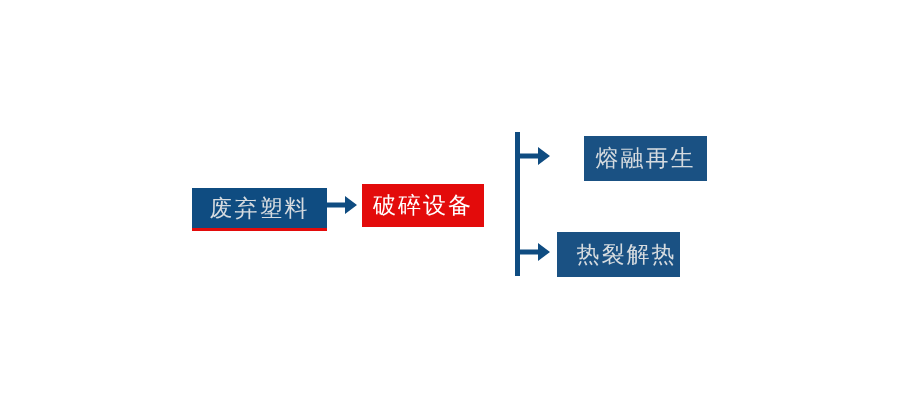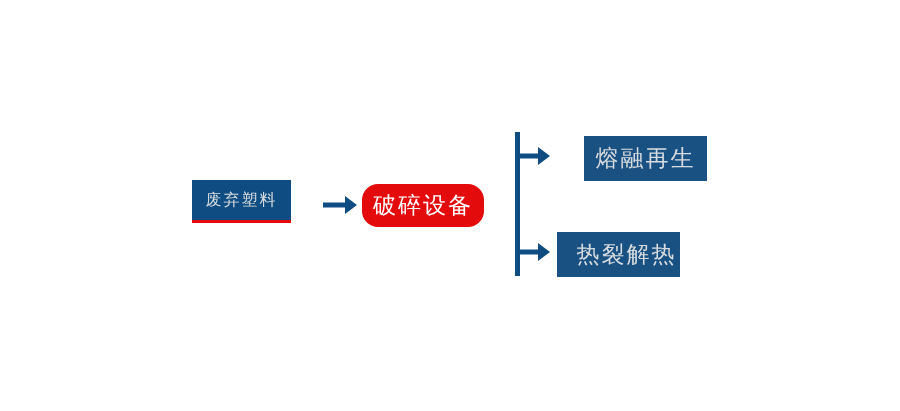--- a/index.html
+++ b/index.html
@@ -29,39 +29,38 @@
     user-select: none;
   }
   .node-label {
     display: block;
     line-height: 1;
   }
 
   
   #node-waste {
     left: 192px;
-    top: 180px;
-    width: 99px;
+    top: 188px;
+    width: 135px;
     height: 43px;
     background: #0F4C81;
     color: #D6DBDF;
-    font-size: 16px;
+    font-size: 23px;
     border-bottom: 3px solid #E30B0B;
   }
 
   
   #node-crusher {
     left: 362px;
     top: 184px;
     width: 122px;
     height: 43px;
     background: #E30B0B;
     color: #FFFFFF;
     font-size: 23px;
-    border-radius: 16px;
   }
 
   
   #node-melt {
     left: 557px;
     top: 136px;
     width: 123px;
     height: 45px;
     background: #1A5183;
     color: #D6DBDF;

